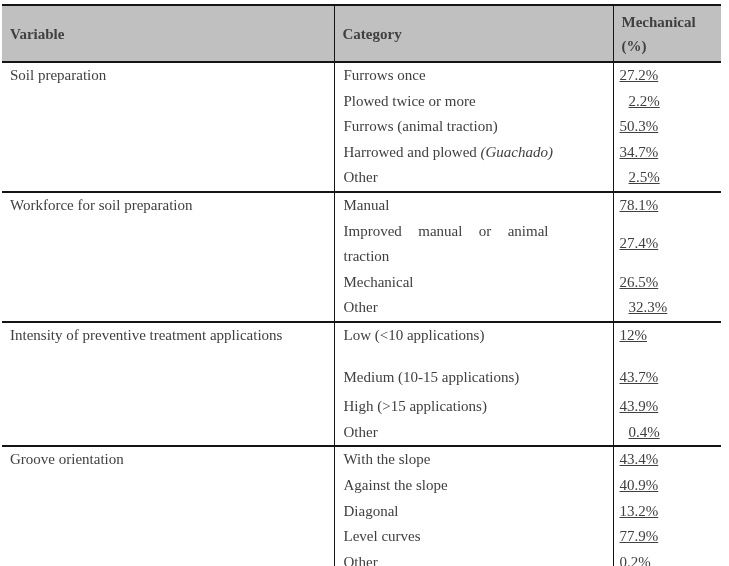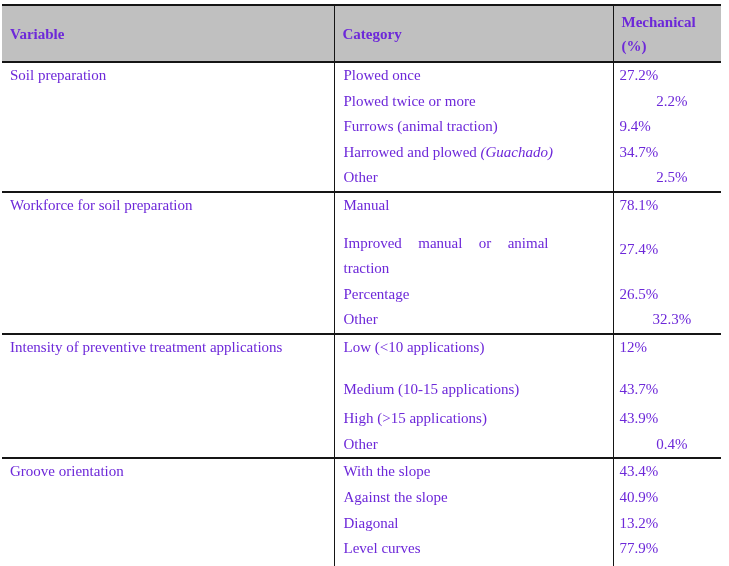--- a/index.html
+++ b/index.html
@@ -9,21 +9,21 @@
     width: 729px;
     height: 566px;
     overflow: hidden;
   }
   .page {
     position: relative;
     width: 729px;
     height: 566px;
     background: #ffffff;
     font-family: "Liberation Serif", "DejaVu Serif", serif;
-    color: #6d28d9;
+    color: #404040;
   }
   table.results {
     position: absolute;
     left: 2px;
     top: 4px;
     width: 719px;
     border-collapse: collapse;
     table-layout: fixed;
     font-size: 15px;
     border-top: 2px solid #151515;
@@ -61,34 +61,34 @@
     padding-right: 6px;
   }
   td.cat {
     vertical-align: top;
     padding-left: 9px;
   }
   td.pct {
     vertical-align: middle;
     padding-left: 6px;
     white-space: nowrap;
-  }
-  td.pct.indent { padding-left: 15px; text-align: center; }
+    text-decoration: underline;
+  }
+  td.pct.indent { padding-left: 15px; }
 
   
   .jwrap-var {
     display: block;
     width: 290px;
     text-align: justify;
   }
   .jwrap-cat {
     display: block;
     width: 205px;
     text-align: justify;
-    margin-top: 12px;
   }
   
   tr.row-tall td { padding-bottom: 16px; }
   tr.row-gap td  { padding-bottom: 4px; }
   i { font-style: italic; }
 </style>
 </head>
 <body>
 
 <div class="page">
@@ -102,30 +102,30 @@
       <tr>
         <th class="col-var">Variable</th>
         <th class="col-cat">Category</th>
         <th class="col-pct">Mechanical (%)</th>
       </tr>
     </thead>
 
     <tbody>
       <tr class="sec-start">
         <td class="var" rowspan="5">Soil preparation</td>
-        <td class="cat">Plowed once</td>
+        <td class="cat">Furrows once</td>
         <td class="pct">27.2%</td>
       </tr>
       <tr>
         <td class="cat">Plowed twice or more</td>
         <td class="pct indent">2.2%</td>
       </tr>
       <tr>
         <td class="cat">Furrows (animal traction)</td>
-        <td class="pct">9.4%</td>
+        <td class="pct">50.3%</td>
       </tr>
       <tr>
         <td class="cat"><span>Harrowed and plowed </span><i>(Guachado)</i></td>
         <td class="pct">34.7%</td>
       </tr>
       <tr>
         <td class="cat">Other</td>
         <td class="pct indent">2.5%</td>
       </tr>
     </tbody>
@@ -136,21 +136,21 @@
         <td class="cat">Manual</td>
         <td class="pct">78.1%</td>
       </tr>
       <tr>
         <td class="cat">
             <span class="jwrap-cat">Improved manual or animal traction</span>
           </td>
         <td class="pct">27.4%</td>
       </tr>
       <tr>
-        <td class="cat">Percentage</td>
+        <td class="cat">Mechanical</td>
         <td class="pct">26.5%</td>
       </tr>
       <tr>
         <td class="cat">Other</td>
         <td class="pct indent">32.3%</td>
       </tr>
     </tbody>
 
     <tbody>
       <tr class="sec-start row-tall">

